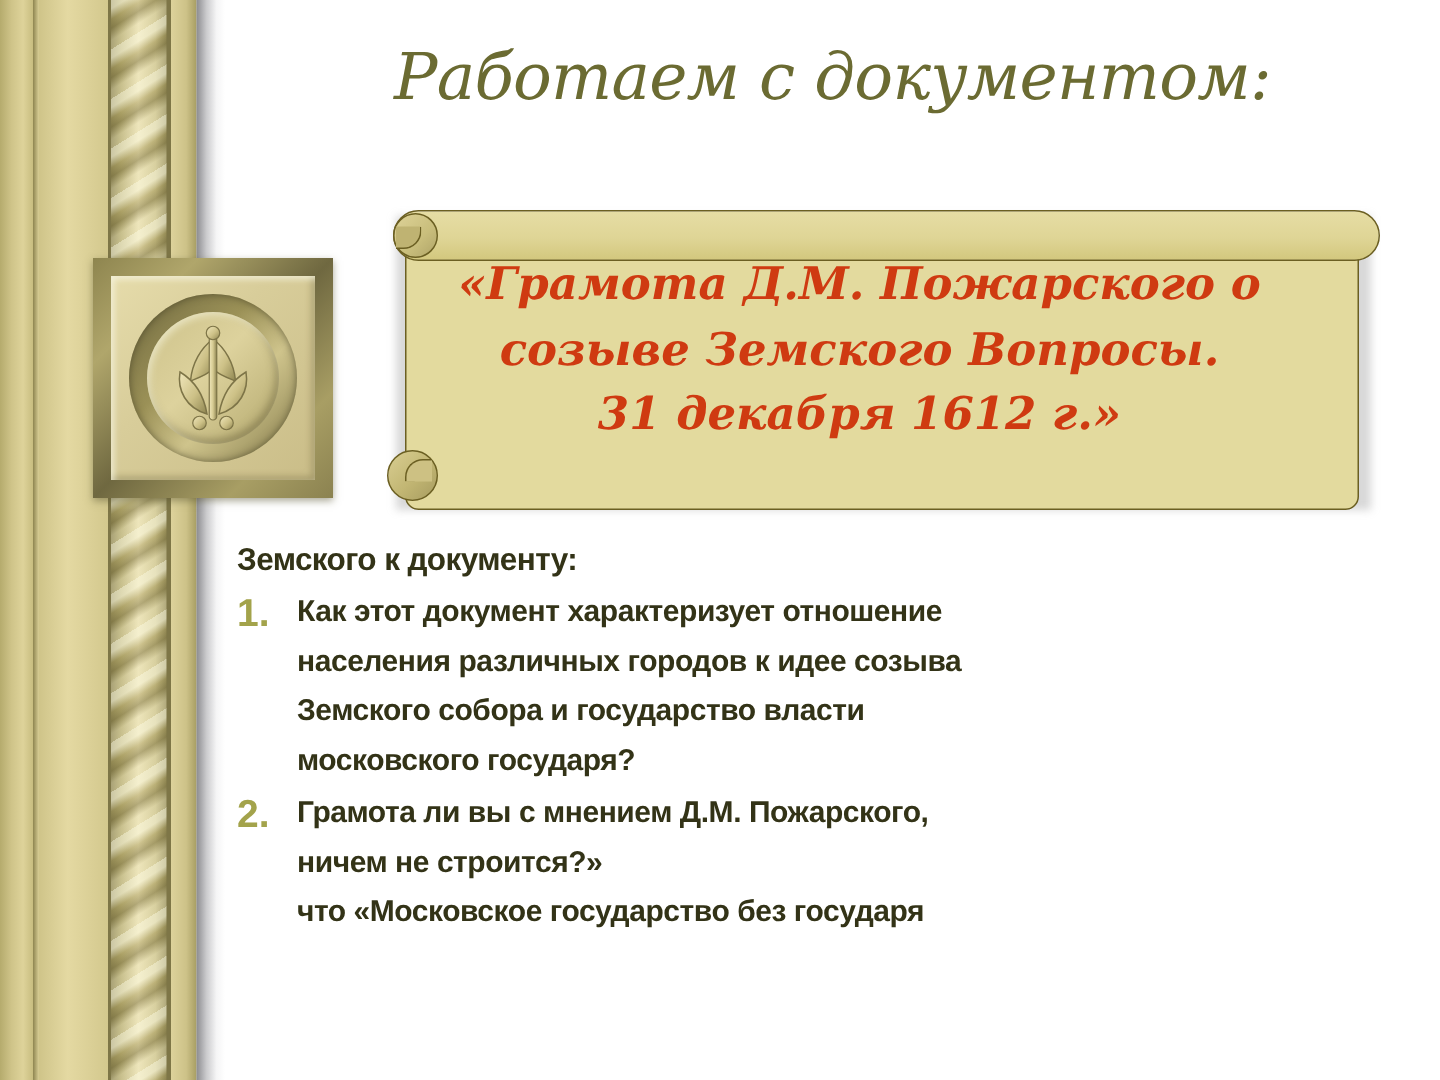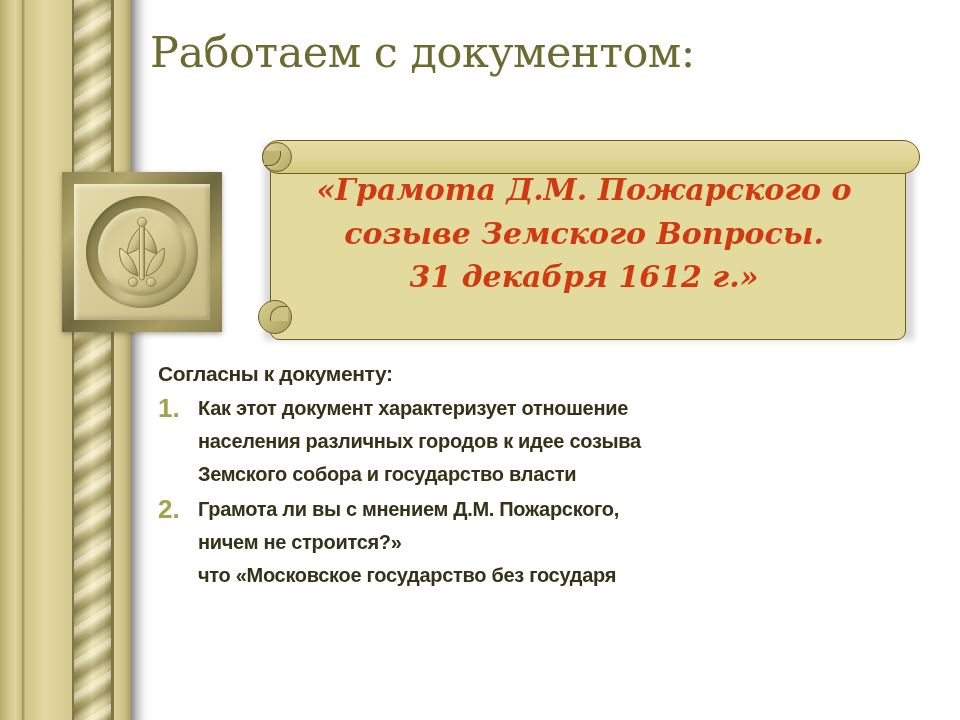--- a/index.html
+++ b/index.html
@@ -90,27 +90,28 @@
     background: linear-gradient(135deg,#cdc28a 0%, #ddd29d 45%, #b4a96e 100%);
     box-shadow: inset 2px 2px 5px rgba(255,255,235,.55), inset -2px -3px 6px rgba(95,88,50,.5);
   }
   .med-motif { position: absolute; left: 36px; top: 34px; width: 88px; height: 92px; }
 
   
   #slide-title {
     position: absolute;
     left: 150px; top: 30px;
     width: 810px;
-    text-align: left;
+    text-align: center;
     color: #6b6b32;
     font-family: "DejaVu Serif", serif;
     font-size: 43px;
     line-height: 1.05;
     letter-spacing: -0.5px;
     font-weight: 400;
+    font-style: italic;
   }
 
   
   #scroll-banner {
     position: absolute;
     left: 256px; top: 132px;
     width: 664px; height: 212px;
   }
   .scroll-shadow {
     position: absolute; left: 8px; top: 12px;
@@ -165,21 +166,21 @@
     content: "";
     position: absolute; left: 11px; top: 5px;
     width: 17px; height: 14px;
     border: 1.5px solid #6b5f22;
     border-bottom: none; border-right: none;
     border-radius: 12px 0 0 0;
     background: #cdc183;
   }
   .scroll-text {
     position: absolute;
-    left: 24px; top: 36px;
+    left: 13px; top: 36px;
     width: 608px;
     text-align: center;
     color: #cf3a11;
     font-family: "DejaVu Serif", serif;
     font-style: italic;
     font-weight: 700;
     font-size: 30px;
     line-height: 1.45;
   }
   .scroll-text div { white-space: nowrap; }
@@ -273,28 +274,29 @@
   <div class="curl curl-tl"></div>
   <div class="curl curl-bl"></div>
   <div class="scroll-text">
     <div>«Грамота Д.М. Пожарского о</div>
     <div>созыве Земского Вопросы.</div>
     <div>31 декабря 1612 г.»</div>
   </div>
 </div>
 
 <div id="body-content">
-  <div id="questions-heading">Согласны к документу:</div>
+  <div id="questions-heading">Земского к документу:</div>
 
   <div class="q-item">
     <div class="q-num">1.</div>
     <div class="q-text">
       <div>Как этот документ характеризует отношение</div>
       <div>населения различных городов к идее созыва</div>
       <div>Земского собора и государство власти</div>
+      <div>московского государя?</div>
     </div>
   </div>
 
   <div class="q-item">
     <div class="q-num">2.</div>
     <div class="q-text">
       <div>Грамота ли вы с мнением Д.М. Пожарского,</div>
       <div>ничем не строится?»</div>
       <div>что «Московское государство без государя</div>
     </div>

